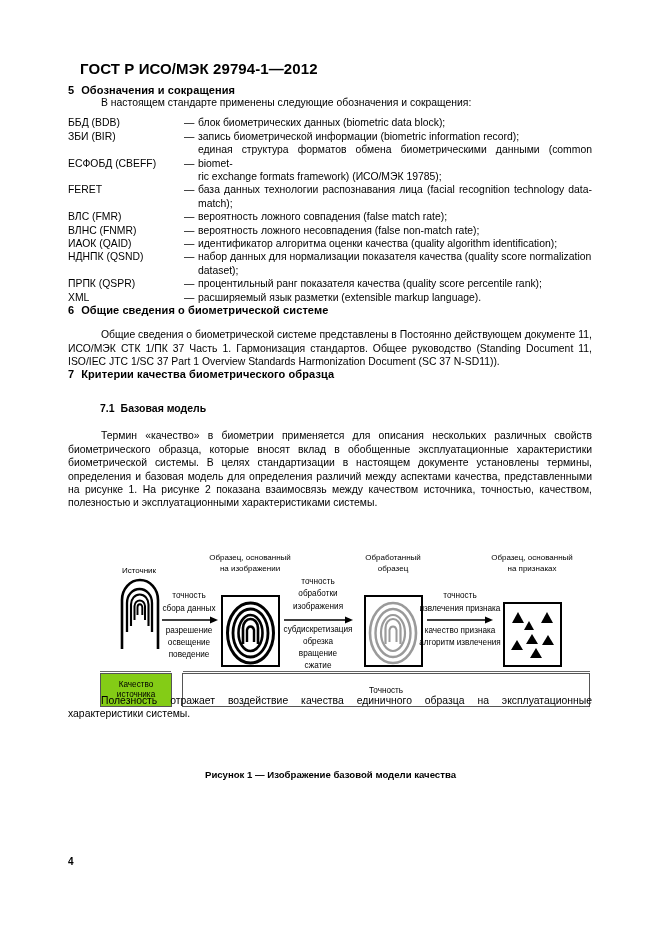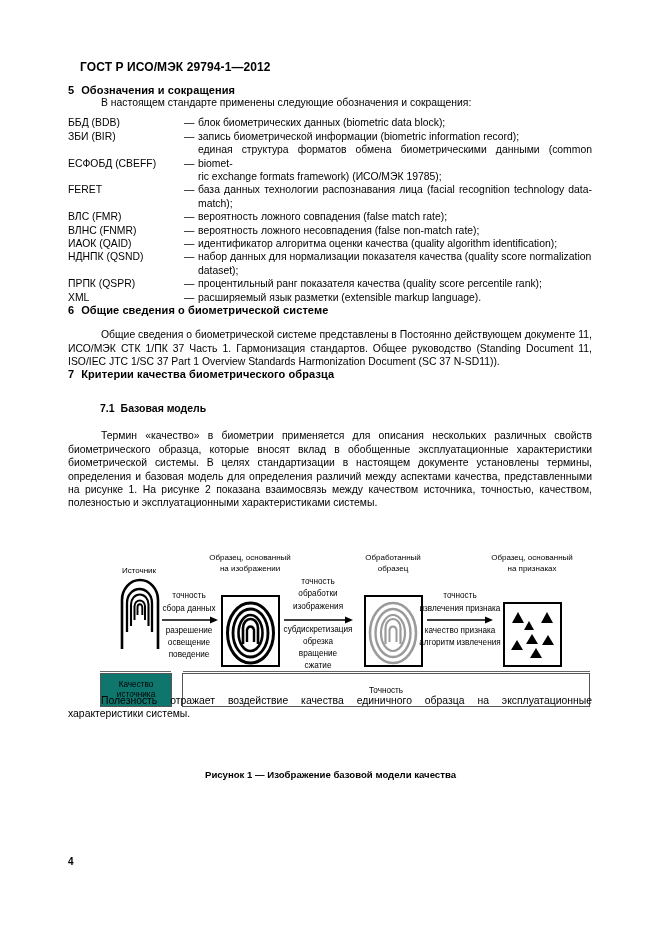--- a/index.html
+++ b/index.html
@@ -17,21 +17,21 @@
     height: 936px;
     background: #ffffff;
     overflow: hidden;
   }
 
   
   .doc-header {
     position: absolute;
     left: 68px;
     top: 60px;
-    font-size: 12px;
+    font-size: 15px;
     font-weight: bold;
     letter-spacing: 0.1px;
     padding-left: 12px;
   }
 
   
   .content {
     position: absolute;
     left: 68px;
     top: 84px;
@@ -336,21 +336,21 @@
         </g>
       </g>
 
       <g>
         <rect x="0" y="123" width="71" height="0.9" fill="#555"></rect>
         <rect x="83" y="123" width="407" height="0.9" fill="#555"></rect>
       </g>
     </svg>
 
     <div style="position:absolute; left:0; top:125px; width:490px; height:34px;">
-      <div style="position:absolute; left:0; top:0; width:70px; height:32px; border:1px solid #555; background:#0f766e;
+      <div style="position:absolute; left:0; top:0; width:70px; height:32px; border:1px solid #555; background:#84cc16;
                   display:flex; flex-direction:column; align-items:center; justify-content:center;
                   font-size:8.2px; line-height:10.5px;">
         <span>Качество</span>
         <span>источника</span>
       </div>
       <div style="position:absolute; left:82px; top:0; width:406px; height:32px; border:1px solid #555; background:#fff;
                   display:flex; align-items:center; justify-content:center; font-size:8.2px;">
         <span>Точность</span>
       </div>
     </div>

